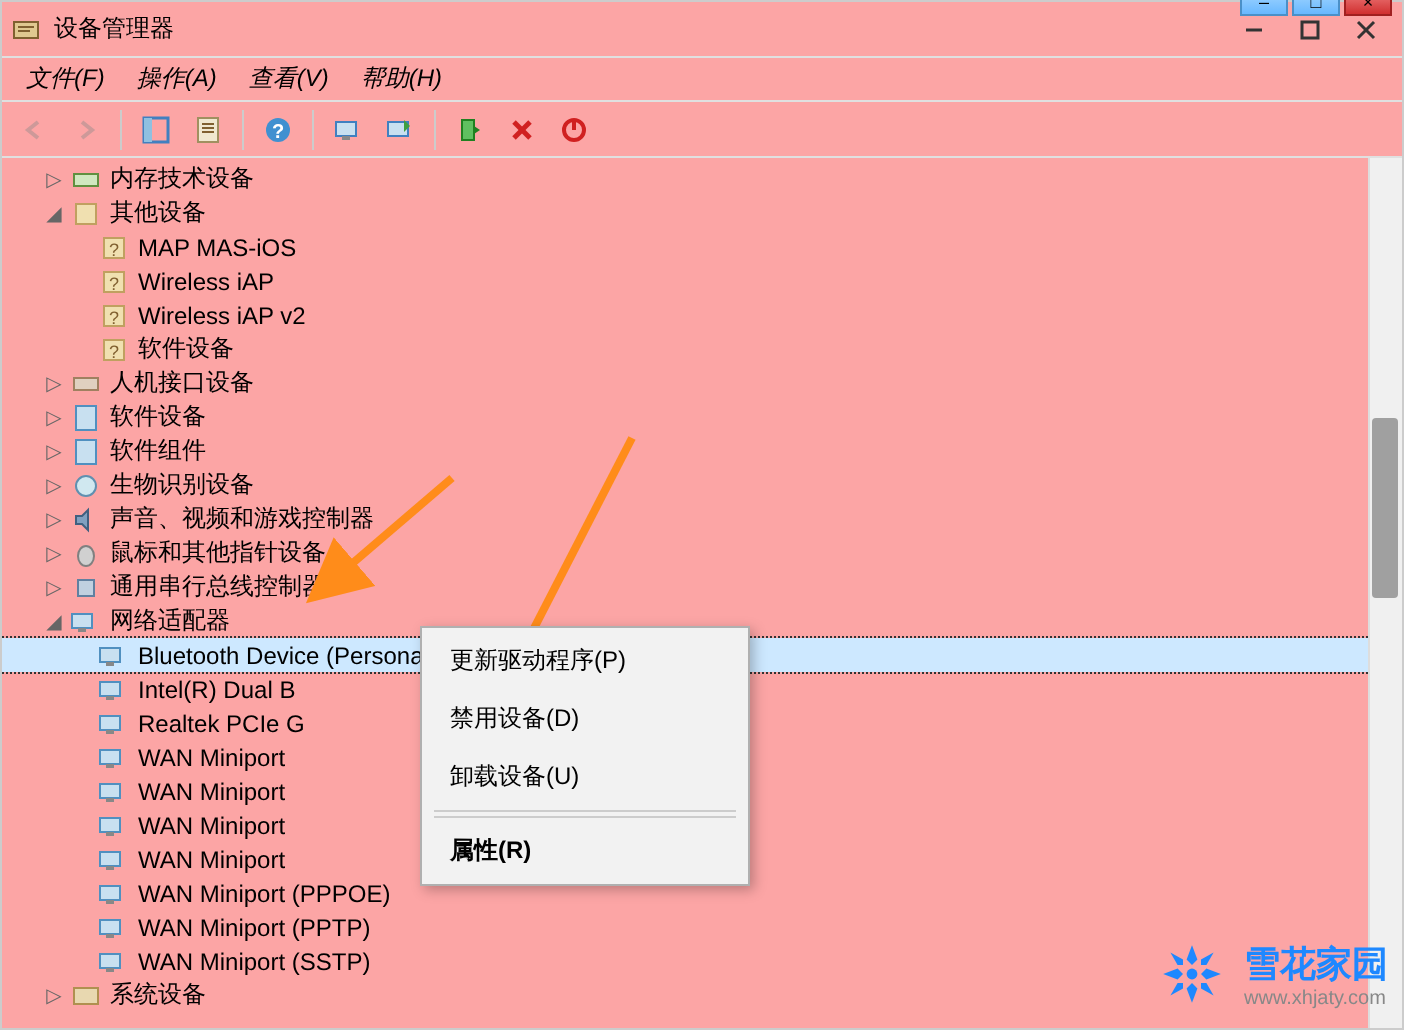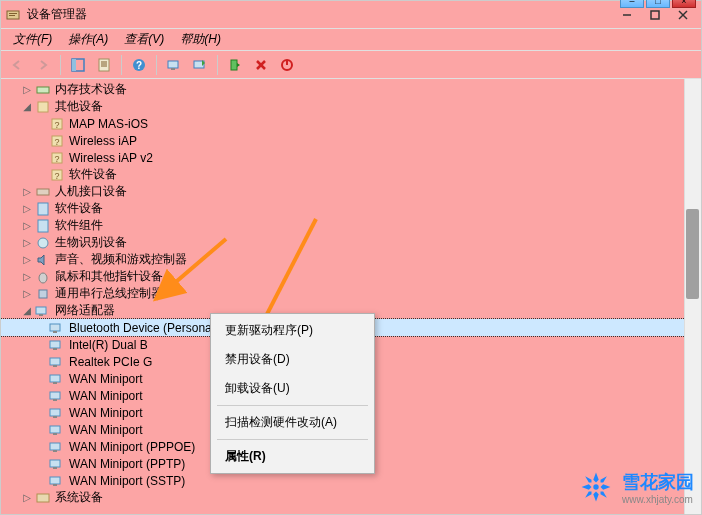--- a/index.html
+++ b/index.html
@@ -382,21 +382,20 @@
           </span>
           <span class="node-label">系统设备</span>
         </div>
     </div>
 
     <div class="context-menu" style="left:170px; top:234px;margin-left:39px;">
       <div class="ctx-item">更新驱动程序(P)</div>
       <div class="ctx-item">禁用设备(D)</div>
       <div class="ctx-item">卸载设备(U)</div>
       <div class="ctx-sep"></div>
-      <div class="ctx-item">扫描检测硬件改动(A)</div>
       <div class="ctx-sep"></div>
       <div class="ctx-item bold">属性(R)</div>
     </div>
 
     <svg class="arrow-annot" style="left:145px; top:155px;" width="90" height="80">
       <defs>
           <marker id="ah1" markerWidth="8" markerHeight="8" refX="7" refY="4" orient="auto">
             <path d="M0,0 L8,4 L0,8 Z" fill="#ff8c1a"></path>
           </marker>
         </defs>

